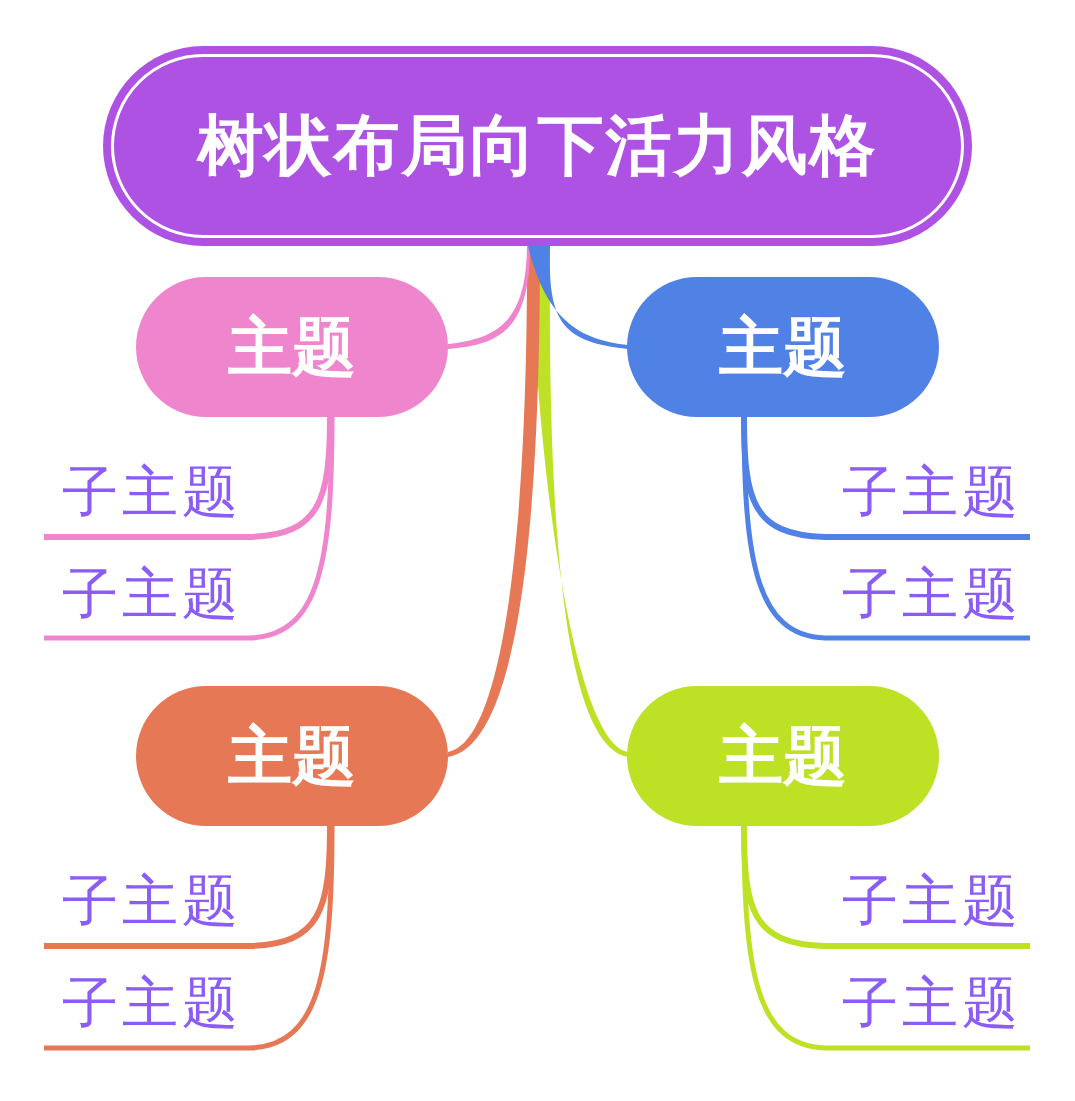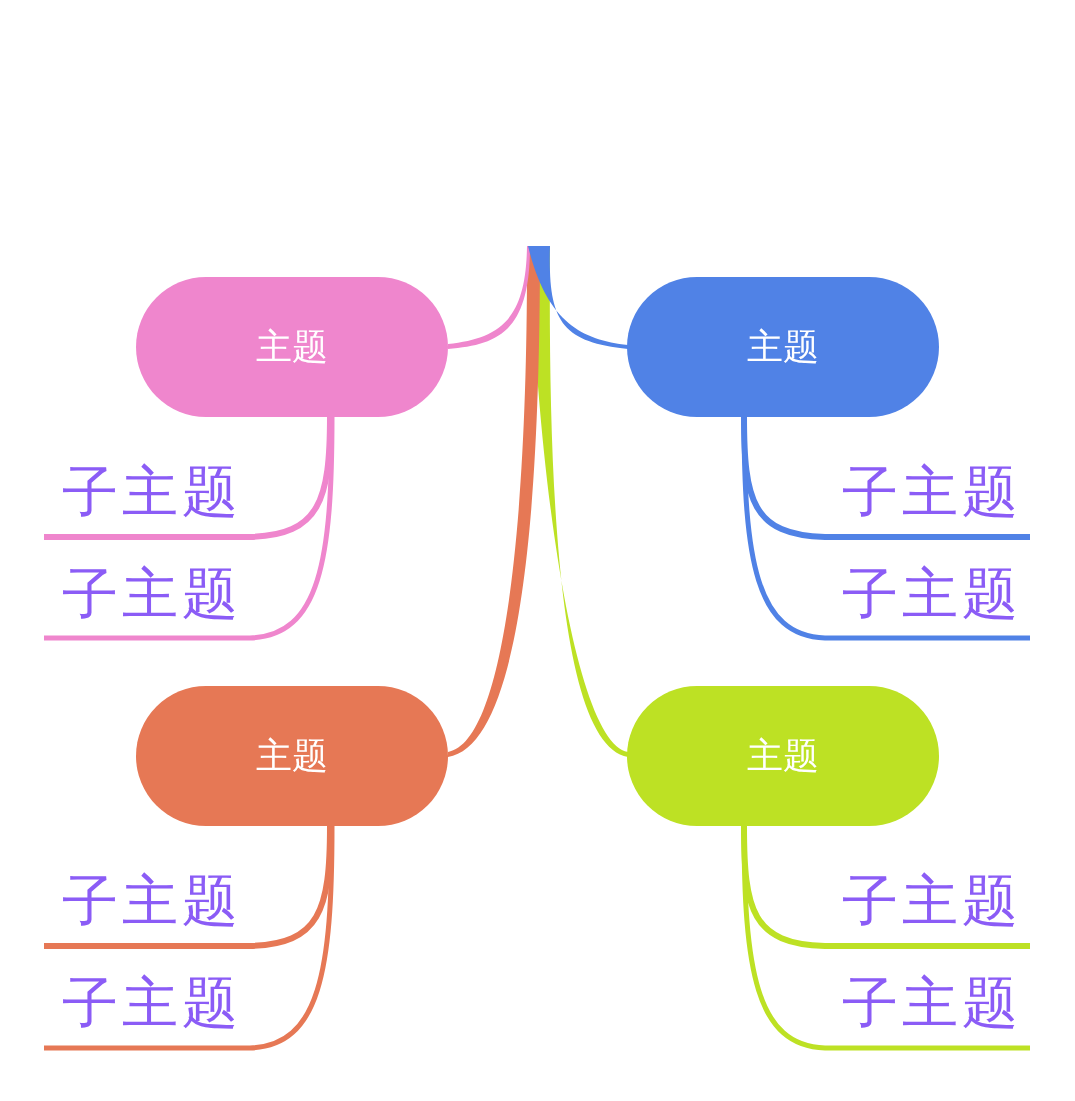--- a/index.html
+++ b/index.html
@@ -7,21 +7,21 @@
          font-family: "DejaVu Sans", "Liberation Sans", sans-serif; }
   #canvas { position: absolute; left: 0; top: 0; width: 1075px; height: 1101px; }
   .root-outer { position: absolute; left: 103px; top: 46px; width: 869px; height: 200px;
                 border-radius: 100px; background: #ae52e3; box-sizing: border-box; }
   .root-inner { position: absolute; left: 8px; top: 8px; right: 8px; bottom: 8px;
                 border-radius: 92px; border: 3px solid #ffffff; background: #ae52e3;
                 display: flex; align-items: center; justify-content: center; box-sizing: border-box; }
   .root-title { color: #ffffff; font-size: 66px; font-weight: bold; letter-spacing: 2px; }
   .topic { position: absolute; width: 312px; height: 140px; border-radius: 70px;
            display: flex; align-items: center; justify-content: center; }
-  .topic-label { color: #ffffff; font-size: 36px; font-weight: normal; }
+  .topic-label { color: #ffffff; font-size: 64px; font-weight: bold; }
   .sub { position: absolute; width: 210px; height: 70px; color: #8b5cf6; font-size: 56px;
          display: flex; align-items: center; letter-spacing: 4px; }
 </style>
 </head>
 <body>
 
 <div id="canvas">
 
   <svg width="1075" height="1101" style="position:absolute;left:0;top:0;">
 
@@ -36,20 +36,25 @@
     <path d="M744,416 C744,500 752,535 825,537 L1030,537" stroke="#5082e6" stroke-width="6" fill="none"></path>
     <path d="M744,416 C744,560 756,636 825,638 L1030,638" stroke="#5082e6" stroke-width="5" fill="none"></path>
 
     <path d="M330,826 C330,910 320,944 250,946 L44,946" stroke="#e67855" stroke-width="6" fill="none"></path>
     <path d="M332,826 C332,970 320,1046 250,1048 L44,1048" stroke="#e67855" stroke-width="5" fill="none"></path>
 
     <path d="M744,826 C744,910 752,944 825,946 L1030,946" stroke="#bde124" stroke-width="6" fill="none"></path>
     <path d="M744,826 C744,970 756,1046 825,1048 L1030,1048" stroke="#bde124" stroke-width="5" fill="none"></path>
   </svg>
 
+  <div class="root-outer">
+    <div class="root-inner">
+      <span class="root-title">树状布局向下活力风格</span>
+    </div>
+  </div>
 
   <div class="topic" style="left:136px;top:277px;background:#ef86cd;">
     <span class="topic-label">主题</span>
   </div>
   <div class="topic" style="left:627px;top:277px;background:#5082e6;">
     <span class="topic-label">主题</span>
   </div>
   <div class="topic" style="left:136px;top:686px;background:#e67855;">
     <span class="topic-label">主题</span>
   </div>

